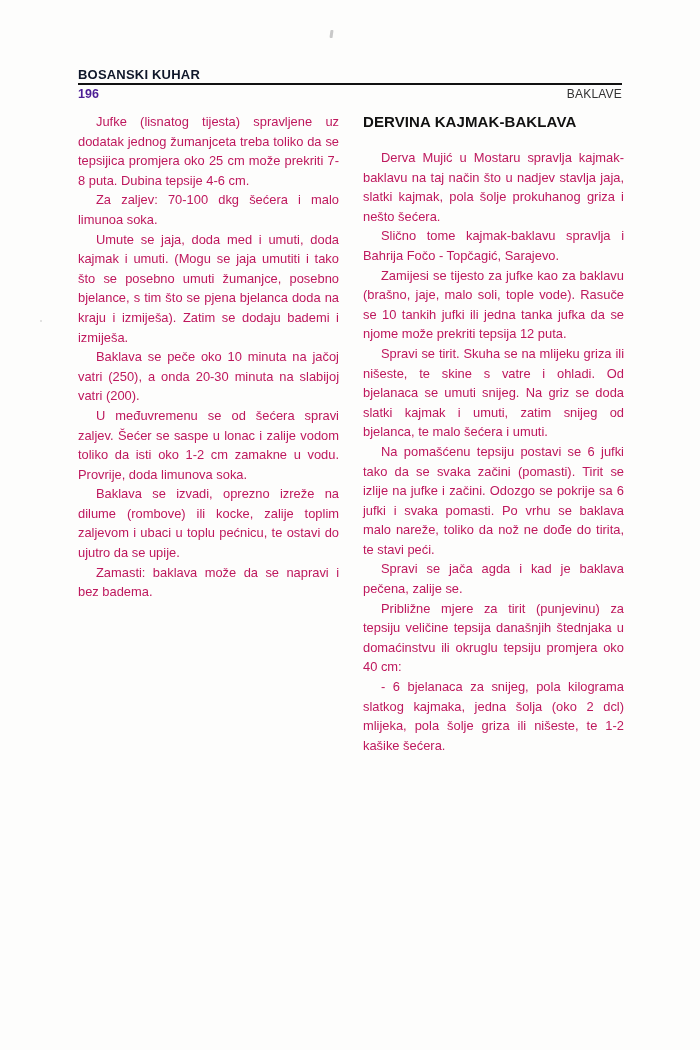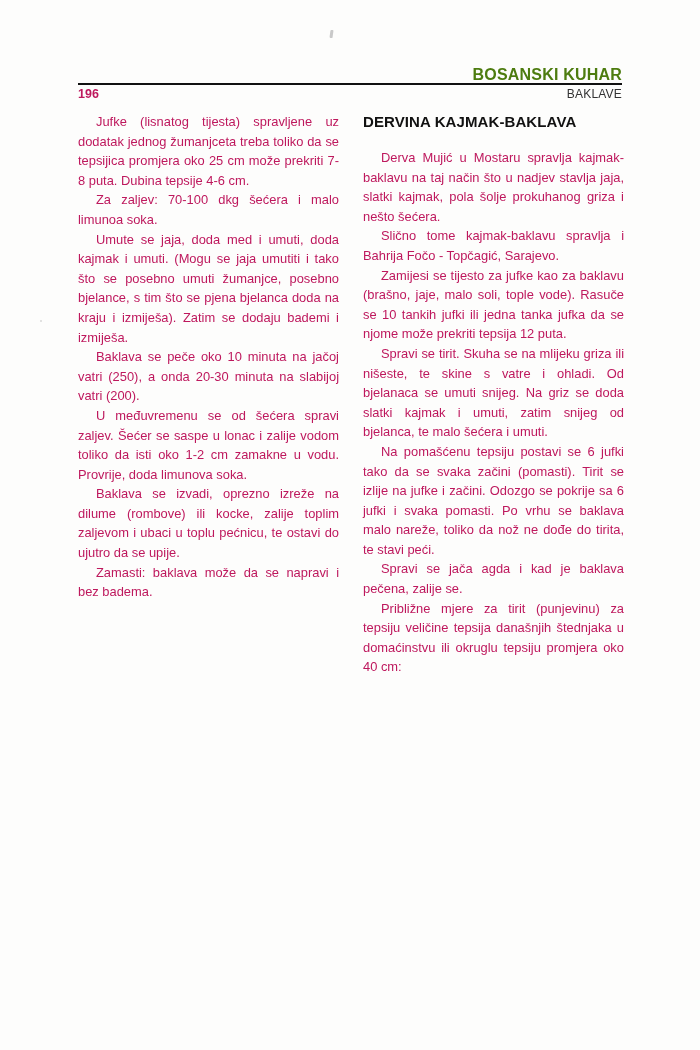--- a/index.html
+++ b/index.html
@@ -23,41 +23,40 @@
     height: 1050px;
     background: #fdfdfc;
   }
   .header {
     position: absolute;
     left: 78px;
     top: 68px;
     width: 544px;
   }
   .header-title {
-    text-align: right;
-    font-size: 16px;
+    font-size: 13px;
     font-weight: bold;
     letter-spacing: 0.2px;
-    color: #4d7c0f;
+    color: #0f172a;
     line-height: 14px;
   }
   .header-rule {
     border-bottom: 2px solid #111;
     margin-top: 1px;
   }
   .header-row {
     display: flex;
     justify-content: space-between;
     align-items: flex-start;
     margin-top: 2px;
   }
   .page-number {
     font-size: 12.5px;
     font-weight: bold;
-    color: #be185d;
+    color: #4c1d95;
     line-height: 14px;
   }
   .header-sub {
     font-size: 12px;
     color: #333;
     line-height: 14px;
     letter-spacing: 0.2px;
   }
   .columns {
     position: absolute;
@@ -138,16 +137,17 @@
 
     <div class="col">
       <h2 class="section-title">DERVINA KAJMAK-BAKLAVA</h2>
       <p class="para">Derva Mujić u Mostaru spravlja kajmak-baklavu na taj način što u nadjev stavlja jaja, slatki kajmak, pola šolje prokuhanog griza i nešto šećera.</p>
       <p class="para">Slično tome kajmak-baklavu spravlja i Bahrija Fočo - Topčagić, Sarajevo.</p>
       <p class="para">Zamijesi se tijesto za jufke kao za baklavu (brašno, jaje, malo soli, tople vode). Rasuče se 10 tankih jufki ili jedna tanka jufka da se njome može prekriti tepsija 12 puta.</p>
       <p class="para">Spravi se tirit. Skuha se na mlijeku griza ili nišeste, te skine s vatre i ohladi. Od bjelanaca se umuti snijeg. Na griz se doda slatki kajmak i umuti, zatim snijeg od bjelanca, te malo šećera i umuti.</p>
       <p class="para">Na pomašćenu tepsiju postavi se 6 jufki tako da se svaka začini (pomasti). Tirit se izlije na jufke i začini. Odozgo se pokrije sa 6 jufki i svaka pomasti. Po vrhu se baklava malo nareže, toliko da nož ne dođe do tirita, te stavi peći.</p>
       <p class="para">Spravi se jača agda i kad je baklava pečena, zalije se.</p>
       <p class="para">Približne mjere za tirit (punjevinu) za tepsiju veličine tepsija današnjih štednjaka u domaćinstvu ili okruglu tepsiju promjera oko 40 cm:</p>
+      <p class="para">- 6 bjelanaca za snijeg, pola kilograma slatkog kajmaka, jedna šolja (oko 2 dcl) mlijeka, pola šolje griza ili nišeste, te 1-2 kašike šećera.</p>
     </div>
 
   </div>
 </div>
 
 </body></html>

